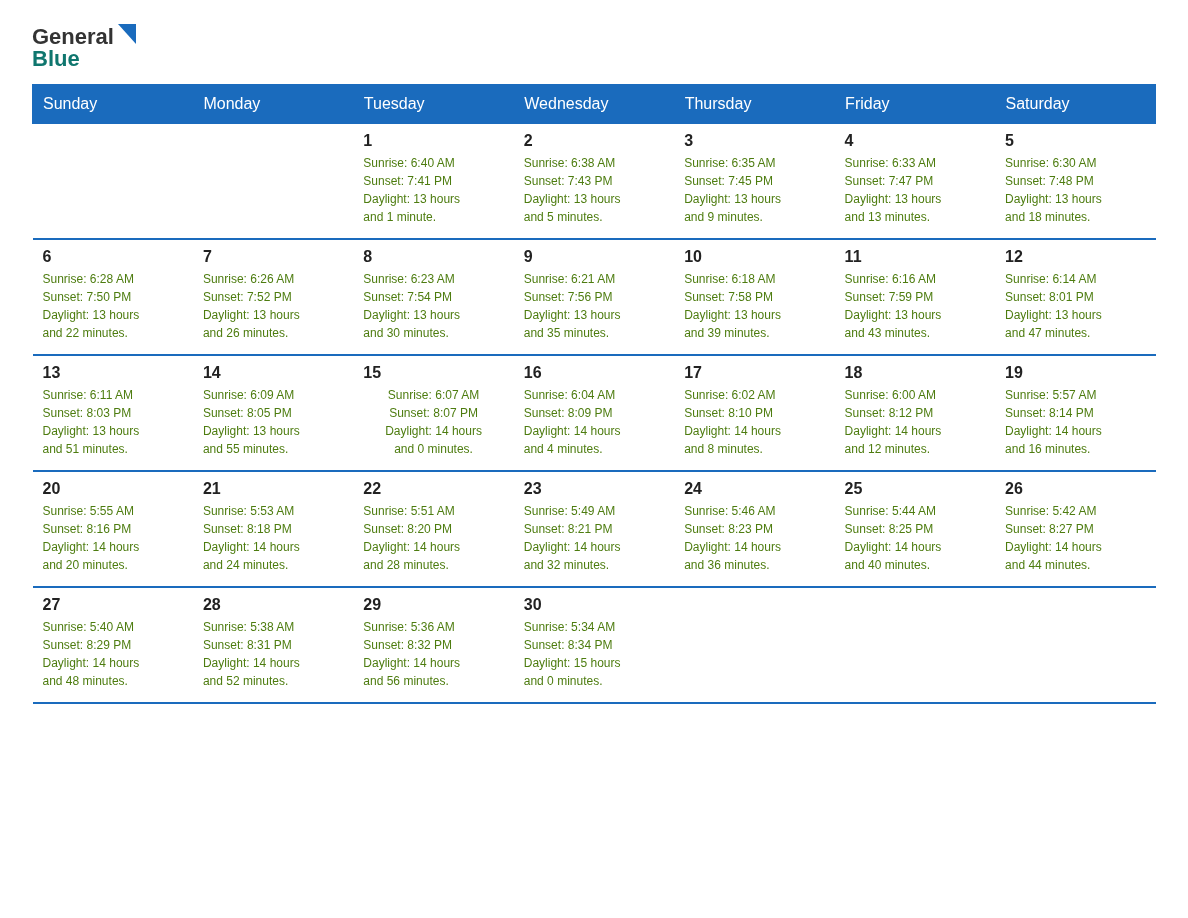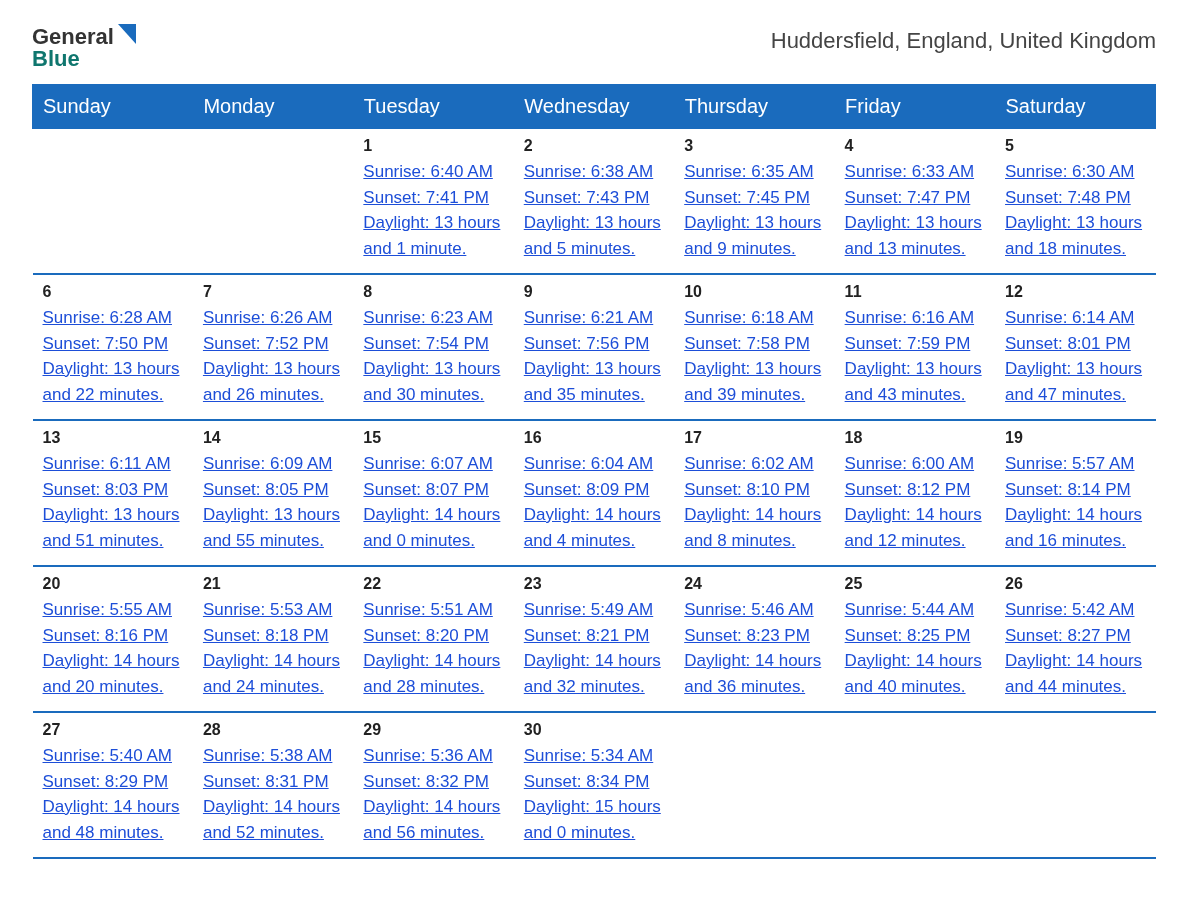--- a/index.html
+++ b/index.html
@@ -43,21 +43,21 @@
     .calendar {
       width: 100%;
       border-collapse: collapse;
       margin-top: 12px;
     }
     .calendar thead tr {
       background-color: #1a6bbd;
     }
     .calendar thead th {
       color: #fff;
-      font-size: 20px;
+      font-size: 16px;
       font-weight: normal;
       padding: 10px 10px;
       text-align: left;
       border: 1px solid #1a6bbd;
     }
     .calendar tbody tr {
       border-bottom: 2px solid #1a6bbd;
     }
     .calendar tbody td {
       vertical-align: top;
@@ -69,24 +69,23 @@
       min-height: 100px;
     }
     .day-number {
       font-size: 16px;
       font-weight: bold;
       color: #222;
       display: block;
       margin-bottom: 4px;
     }
     .day-info {
-      font-size: 17px;
-      color: #1d4ed8;
+      font-size: 12px;
+      color: #4d7c0f;
       line-height: 1.5;
-      text-decoration: underline;
     }
     .empty-cell {
       background: #fff;
     }
     .logo-wrapper {
       display: flex;
       flex-direction: column;
       align-items: flex-start;
     }
     .logo-row {
@@ -108,21 +107,20 @@
       <span class="logo-text-general">General</span>
       <span class="logo-icon">
         <svg width="18" height="20" viewBox="0 0 18 20">
           <polygon points="0,0 18,0 18,20" fill="#1a6bbd"></polygon>
         </svg>
       </span>
     </div>
     <span class="logo-text-blue" style="margin-top:-4px;">Blue</span>
   </div>
   <div class="title-block">
-    <div class="subtitle">Huddersfield, England, United Kingdom</div>
   </div>
 </div>
 
 <table class="calendar">
   <thead>
     <tr id="header-row">
         <th>Sunday</th>
         <th>Monday</th>
         <th>Tuesday</th>
         <th>Wednesday</th>
@@ -232,21 +230,21 @@
         </td>
         <td>
           <span class="day-number">14</span>
           <div class="day-info" style="white-space: pre-line;">Sunrise: 6:09 AM
 Sunset: 8:05 PM
 Daylight: 13 hours
 and 55 minutes.</div>
         </td>
         <td>
           <span class="day-number">15</span>
-          <div class="day-info" style="white-space: pre-line;">Sunrise: 6:07 AM
+          <div class="day-info" style="white-space: pre-line; text-align: center;">Sunrise: 6:07 AM
 Sunset: 8:07 PM
 Daylight: 14 hours
 and 0 minutes.</div>
         </td>
         <td>
           <span class="day-number">16</span>
           <div class="day-info" style="white-space: pre-line;">Sunrise: 6:04 AM
 Sunset: 8:09 PM
 Daylight: 14 hours
 and 4 minutes.</div>

